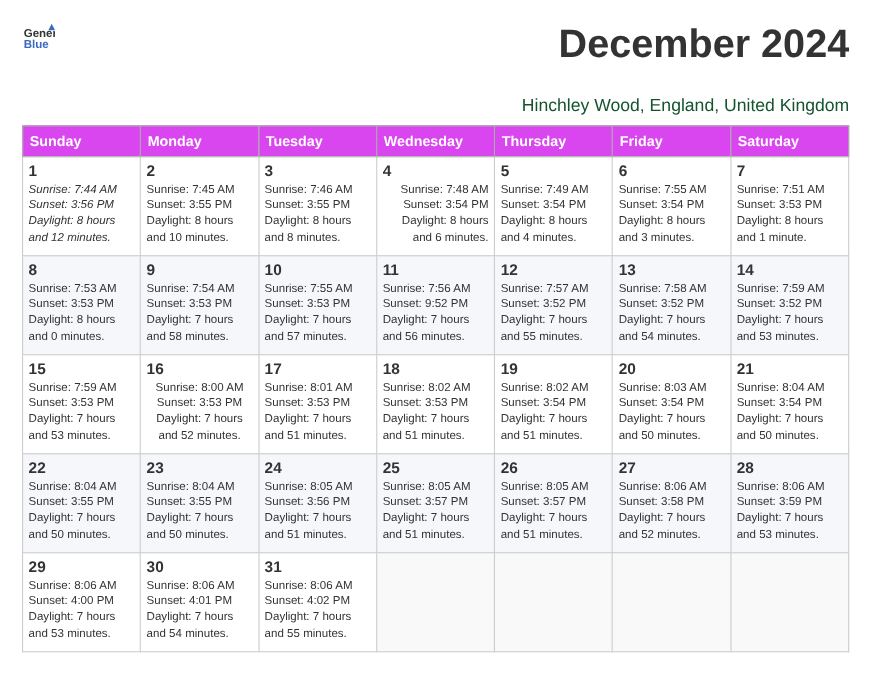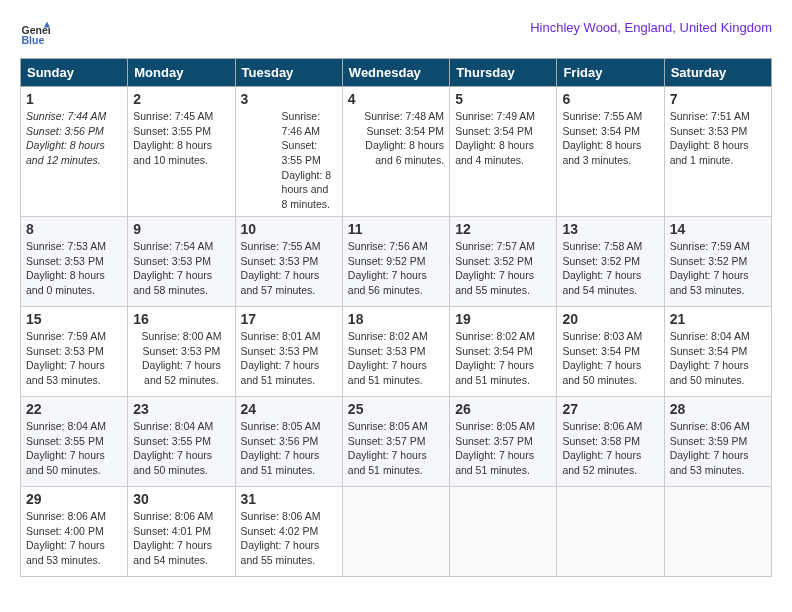--- a/index.html
+++ b/index.html
@@ -28,30 +28,31 @@
     .title-area {
       text-align: right;
     }
     .month-title {
       font-size: 36px;
       font-weight: bold;
       color: #333;
       line-height: 1.1;
     }
     .location-title {
-      font-size: 13px;
-      color: #6d28d9;
+      font-size: 16px;
+      color: #14532d;
+      margin-top: 28px;
     }
     .calendar {
       width: 100%;
       border-collapse: collapse;
       font-size: 11px;
     }
     .calendar thead tr th {
-      background-color: #0c4a6e;
+      background-color: #d946ef;
       color: #fff;
       text-align: left;
       padding: 6px 6px;
       font-size: 13px;
       font-weight: bold;
       border: 1px solid #aaa;
     }
     .calendar tbody tr td {
       vertical-align: top;
       border: 1px solid #ccc;
@@ -84,20 +85,21 @@
 
 <div class="header-area">
   <div class="logo">
     <svg class="logo-icon" viewBox="0 0 40 40">
       <text x="2" y="18" font-size="14" font-weight="bold" fill="#333" font-family="Arial">General</text>
       <text x="2" y="32" font-size="14" font-weight="bold" fill="#3a6abf" font-family="Arial">Blue</text>
       <polygon points="32,10 40,10 36,2" fill="#3a6abf"></polygon>
     </svg>
   </div>
   <div class="title-area">
+    <div class="month-title">December 2024</div>
     <div class="location-title">Hinchley Wood, England, United Kingdom</div>
   </div>
 </div>
 
 <table class="calendar">
   <thead>
     <tr id="weekday-header">
     <th>Sunday</th>
         <th>Monday</th>
         <th>Tuesday</th>
@@ -116,21 +118,21 @@
 Daylight: 8 hours and 12 minutes.</div>
         </td>
         <td>
           <span class="day-number">2</span>
           <div class="day-info" style="white-space: pre-line;">Sunrise: 7:45 AM
 Sunset: 3:55 PM
 Daylight: 8 hours and 10 minutes.</div>
         </td>
         <td>
           <span class="day-number">3</span>
-          <div class="day-info" style="white-space: pre-line; margin-left: 41px;">Sunrise: 7:46 AM
+          <div class="day-info" style="white-space: pre-line;">Sunrise: 7:46 AM
 Sunset: 3:55 PM
 Daylight: 8 hours and 8 minutes.</div>
         </td>
         <td>
           <span class="day-number">4</span>
           <div class="day-info" style="white-space: pre-line; text-align: right;">Sunrise: 7:48 AM
 Sunset: 3:54 PM
 Daylight: 8 hours and 6 minutes.</div>
         </td>
         <td>

